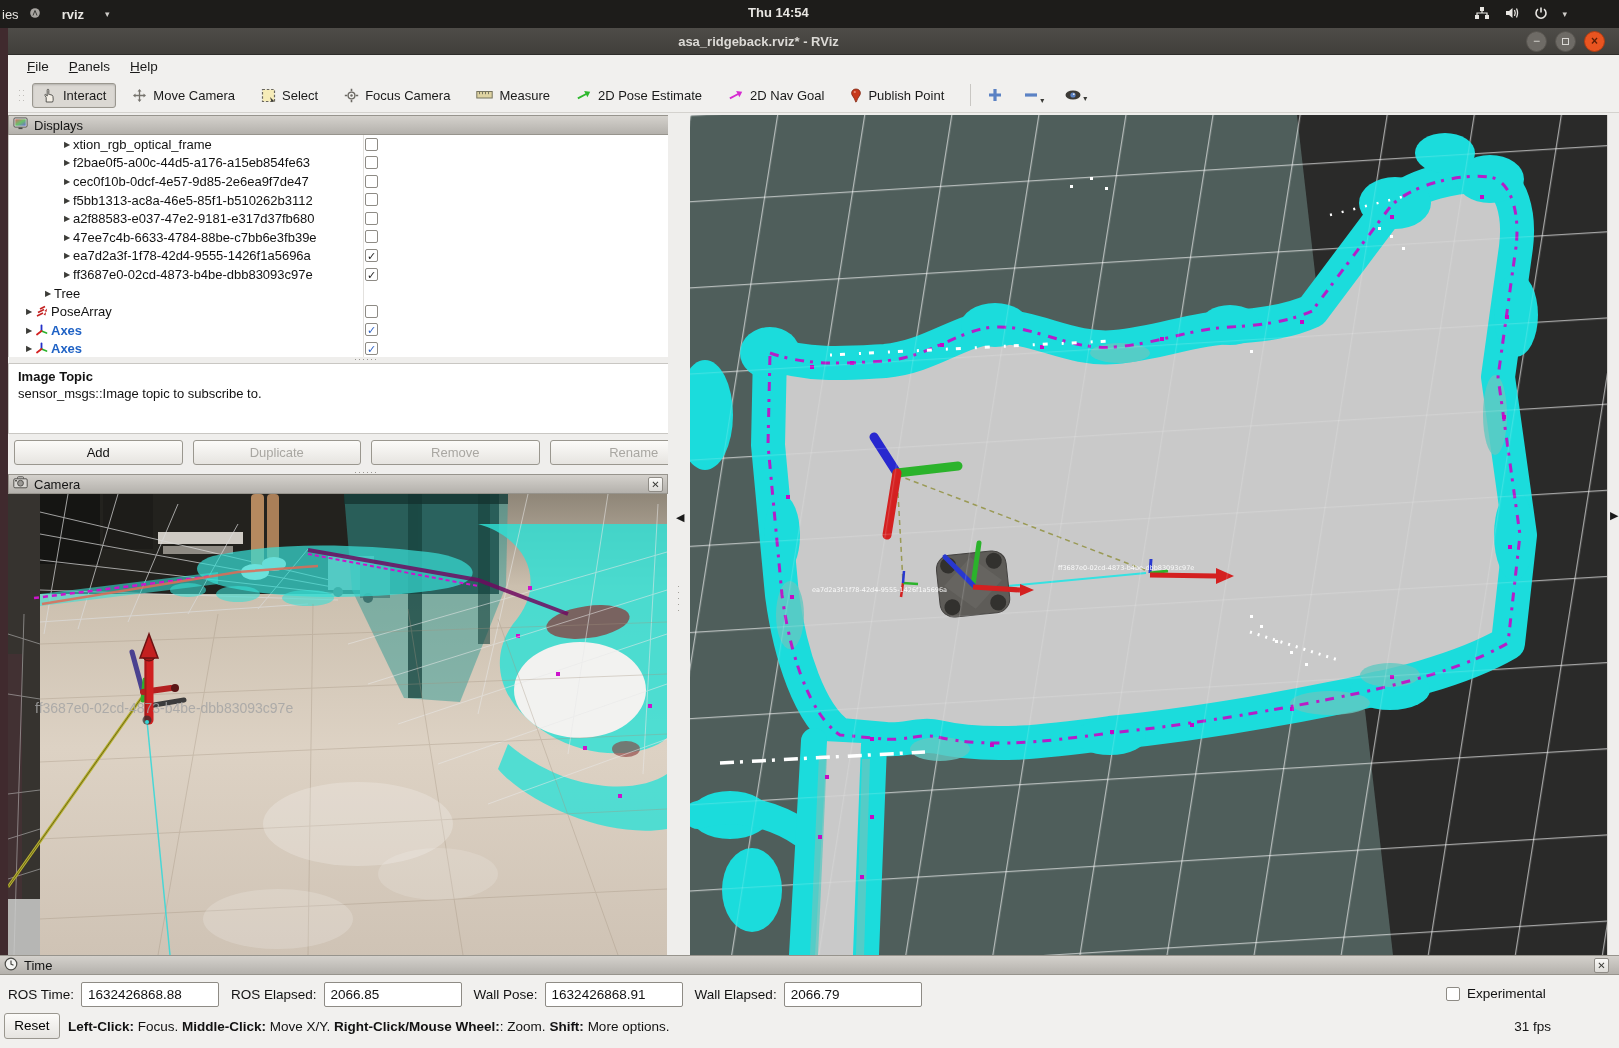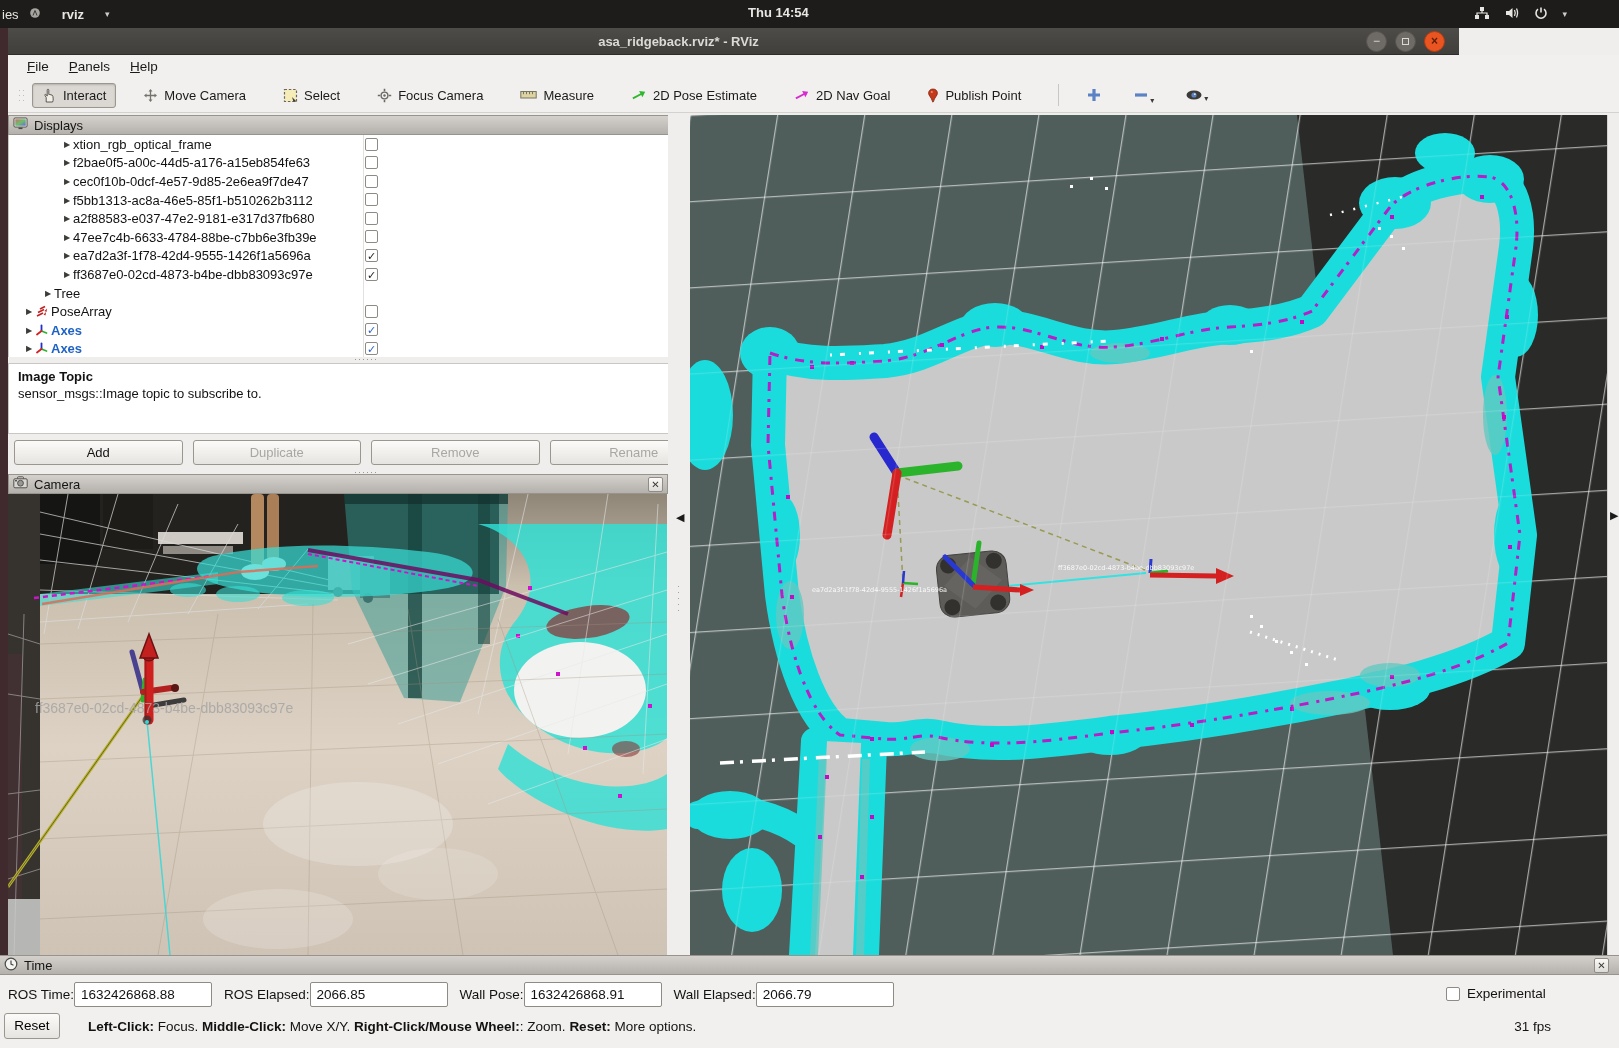--- a/index.html
+++ b/index.html
@@ -11,21 +11,21 @@
   .topbar { position:absolute; left:0; top:0; width:1619px; height:28px; background:#1d1c1a; color:#e8e6e2; font-size:13px; }
   .topbar .left { position:absolute; left:0; top:0; height:28px; display:flex; align-items:center; gap:10px; padding-left:2px; }
   .activities-partial { font-weight:normal; }
   .appmenu { display:flex; align-items:center; gap:21px; font-weight:bold; }
   .caret { font-size:9px; color:#cfcdc9; }
   .clock { position:absolute; left:748px; top:0; height:24px; display:flex; align-items:center; font-weight:bold; }
   .tray { position:absolute; right:52px; top:0; height:28px; display:flex; align-items:center; gap:14px; }
 
   
   .maroon-strip { position:absolute; left:0; top:28px; width:8px; height:927px; background:#402a2e; }
-  .titlebar { position:absolute; left:8px; top:28px; width:1451px; height:27px; background:linear-gradient(#4e4c48,#413f3b); border-bottom:1px solid #2e2d2a; }
+  .titlebar { position:absolute; left:8px; top:28px; width:1611px; height:27px; background:linear-gradient(#4e4c48,#413f3b); border-bottom:1px solid #2e2d2a; }
   .title-text { position:absolute; left:0; right:110px; top:0; height:27px; display:flex; align-items:center; justify-content:center; color:#dcdad6; font-size:13px; font-weight:bold; }
   .winbtns { position:absolute; right:14px; top:3px; display:flex; gap:8px; }
   .wbtn { width:21px; height:21px; border-radius:50%; background:#6e6b66; border:1px solid #57544f; color:#dad8d4; font-size:12px; line-height:19px; text-align:center; }
   .wbtn.close { background:#e95420; border-color:#b03c12; color:#5a1d06; font-weight:bold; }
   .wbtn .sq { display:inline-block; width:7px; height:7px; border:1.5px solid #dad8d4; margin-top:5px; }
 
   .menubar { position:absolute; left:8px; top:55px; width:1611px; height:23px; background:#f1f0ee; display:flex; align-items:center; gap:2px; padding-left:10px; font-size:13.5px; color:#1a1a1a; }
   .menu-item { padding:2px 9px; }
 
   .toolbar { position:absolute; left:8px; top:78px; width:1611px; height:35px; background:#f1f0ee; border-bottom:1px solid #d4d2ce; display:flex; align-items:center; padding-left:10px; }
@@ -69,25 +69,25 @@
   .vsplit-left { position:absolute; left:668px; top:115px; width:22px; height:840px; background:#efeeec; }
   .vsplit-left .dots { position:absolute; left:9px; top:468px; color:#9a978f; font-size:9px; line-height:6px; }
   .collapse-arrow { position:absolute; font-size:11px; color:#1a1a1a; }
   .view3d { position:absolute; left:690px; top:115px; width:917px; height:840px; background:#4f5e5b; }
   .rstrip { position:absolute; left:1607px; top:115px; width:12px; height:840px; background:#efeeec; border-left:1px solid #d4d2ce; }
 
   
   .timepanel { position:absolute; left:0; top:955px; width:1619px; height:108px; background:#f1f0ee; }
   .time-fields { position:absolute; left:8px; top:27px; display:flex; align-items:center; gap:12px; font-size:13.5px; color:#121212; }
   .tfield input { width:138px; height:25px; border:1px solid #8e8b85; border-radius:2px; font-size:13.5px; padding:0 6px; color:#121212; background:#fff; font-family:"Liberation Sans",sans-serif; }
-  .tfield { display:flex; align-items:center; }
+  .tfield { display:flex; align-items:center; gap:7px; }
   .experimental { position:absolute; left:1446px; top:31px; display:flex; align-items:center; gap:7px; font-size:13.5px; color:#121212; }
   .exp-box { width:14px; height:14px; border:1px solid #8e8b85; background:#fff; border-radius:2px; }
   .bottomrow { position:absolute; left:4px; top:58px; right:8px; display:flex; align-items:center; font-size:13.5px; color:#121212; }
-  .reset-btn { width:56px; height:26px; background:linear-gradient(#fcfbf9,#e6e4e0); border:1px solid #9a978f; border-radius:3px; font-size:13.5px; text-align:center; line-height:24px; margin-right:28px; }
+  .reset-btn { width:56px; height:26px; background:linear-gradient(#fcfbf9,#e6e4e0); border:1px solid #9a978f; border-radius:3px; font-size:13.5px; text-align:center; line-height:24px; margin-right:8px; }
   .fps { margin-left:auto; padding-right:60px; }
   .status b { font-weight:bold; }
   .resize-grip { position:absolute; right:2px; bottom:2px; color:#b5b3af; font-size:9px; line-height:5px; }
 </style>
 </head>
 <body>
 
 <div class="screen">
 
   <div class="topbar">
@@ -133,21 +133,21 @@
     </div>
   </div>
 
   <div class="menubar" id="menubar">
       <span class="menu-item"><u>F</u>ile</span>
       <span class="menu-item"><u>P</u>anels</span>
       <span class="menu-item"><u>H</u>elp</span>
     </div>
   <div class="toolbar">
     <div class="tb-grip">··<br>··<br>··</div>
-    <span id="toolbar-tools" style="display:flex;align-items:center;gap:11px;">
+    <span id="toolbar-tools" style="display:flex;align-items:center;">
         <span class="tool active">
           <span style="display:flex">
             <svg width="15" height="15" viewBox="0 0 15 15">
               <path d="M4.2 14 L4.2 9.5 L3 7.5 Q2.6 6.6 3.3 6.3 Q3.9 6.1 4.4 6.9 L5.2 8.1 L5.2 2.2 Q5.2 1.2 6 1.2 Q6.8 1.2 6.8 2.2 L6.8 6.5 L7.6 6.5 Q10.6 6.6 10.9 8.3 L11.2 11 Q11.3 12.5 10.6 14 Z" fill="#f4efe6" stroke="#4a4a46" stroke-width="0.9"></path>
             </svg>
           </span>
           <span>Interact</span>
         </span>
         <span class="tool">
           <span style="display:flex">
@@ -683,19 +683,19 @@
           <span>Wall Elapsed:</span>
           <input value="2066.79" style="">
         </span>
       </div>
     <div class="experimental">
       <span class="exp-box"></span>
       <span>Experimental</span>
     </div>
     <div class="bottomrow">
       <button class="reset-btn">Reset</button>
-      <span class="status" id="status-text"><b>Left-Click:</b><span> Focus. </span><b>Middle-Click:</b><span> Move X/Y. </span><b>Right-Click/Mouse Wheel:</b><span>: Zoom. </span><b>Reset:</b><span> More options.</span></span>
+      <span class="status" id="status-text"><b>Left-Click:</b><span> Focus. </span><b>Middle-Click:</b><span> Move X/Y. </span><b>Right-Click/Mouse Wheel:</b><span>: Zoom. </span><b>Shift:</b><span> More options.</span></span>
       <span class="fps">31 fps</span>
     </div>
     <div class="resize-grip">···<br>···</div>
   </div>
 
 </div>
 
 </body></html>

